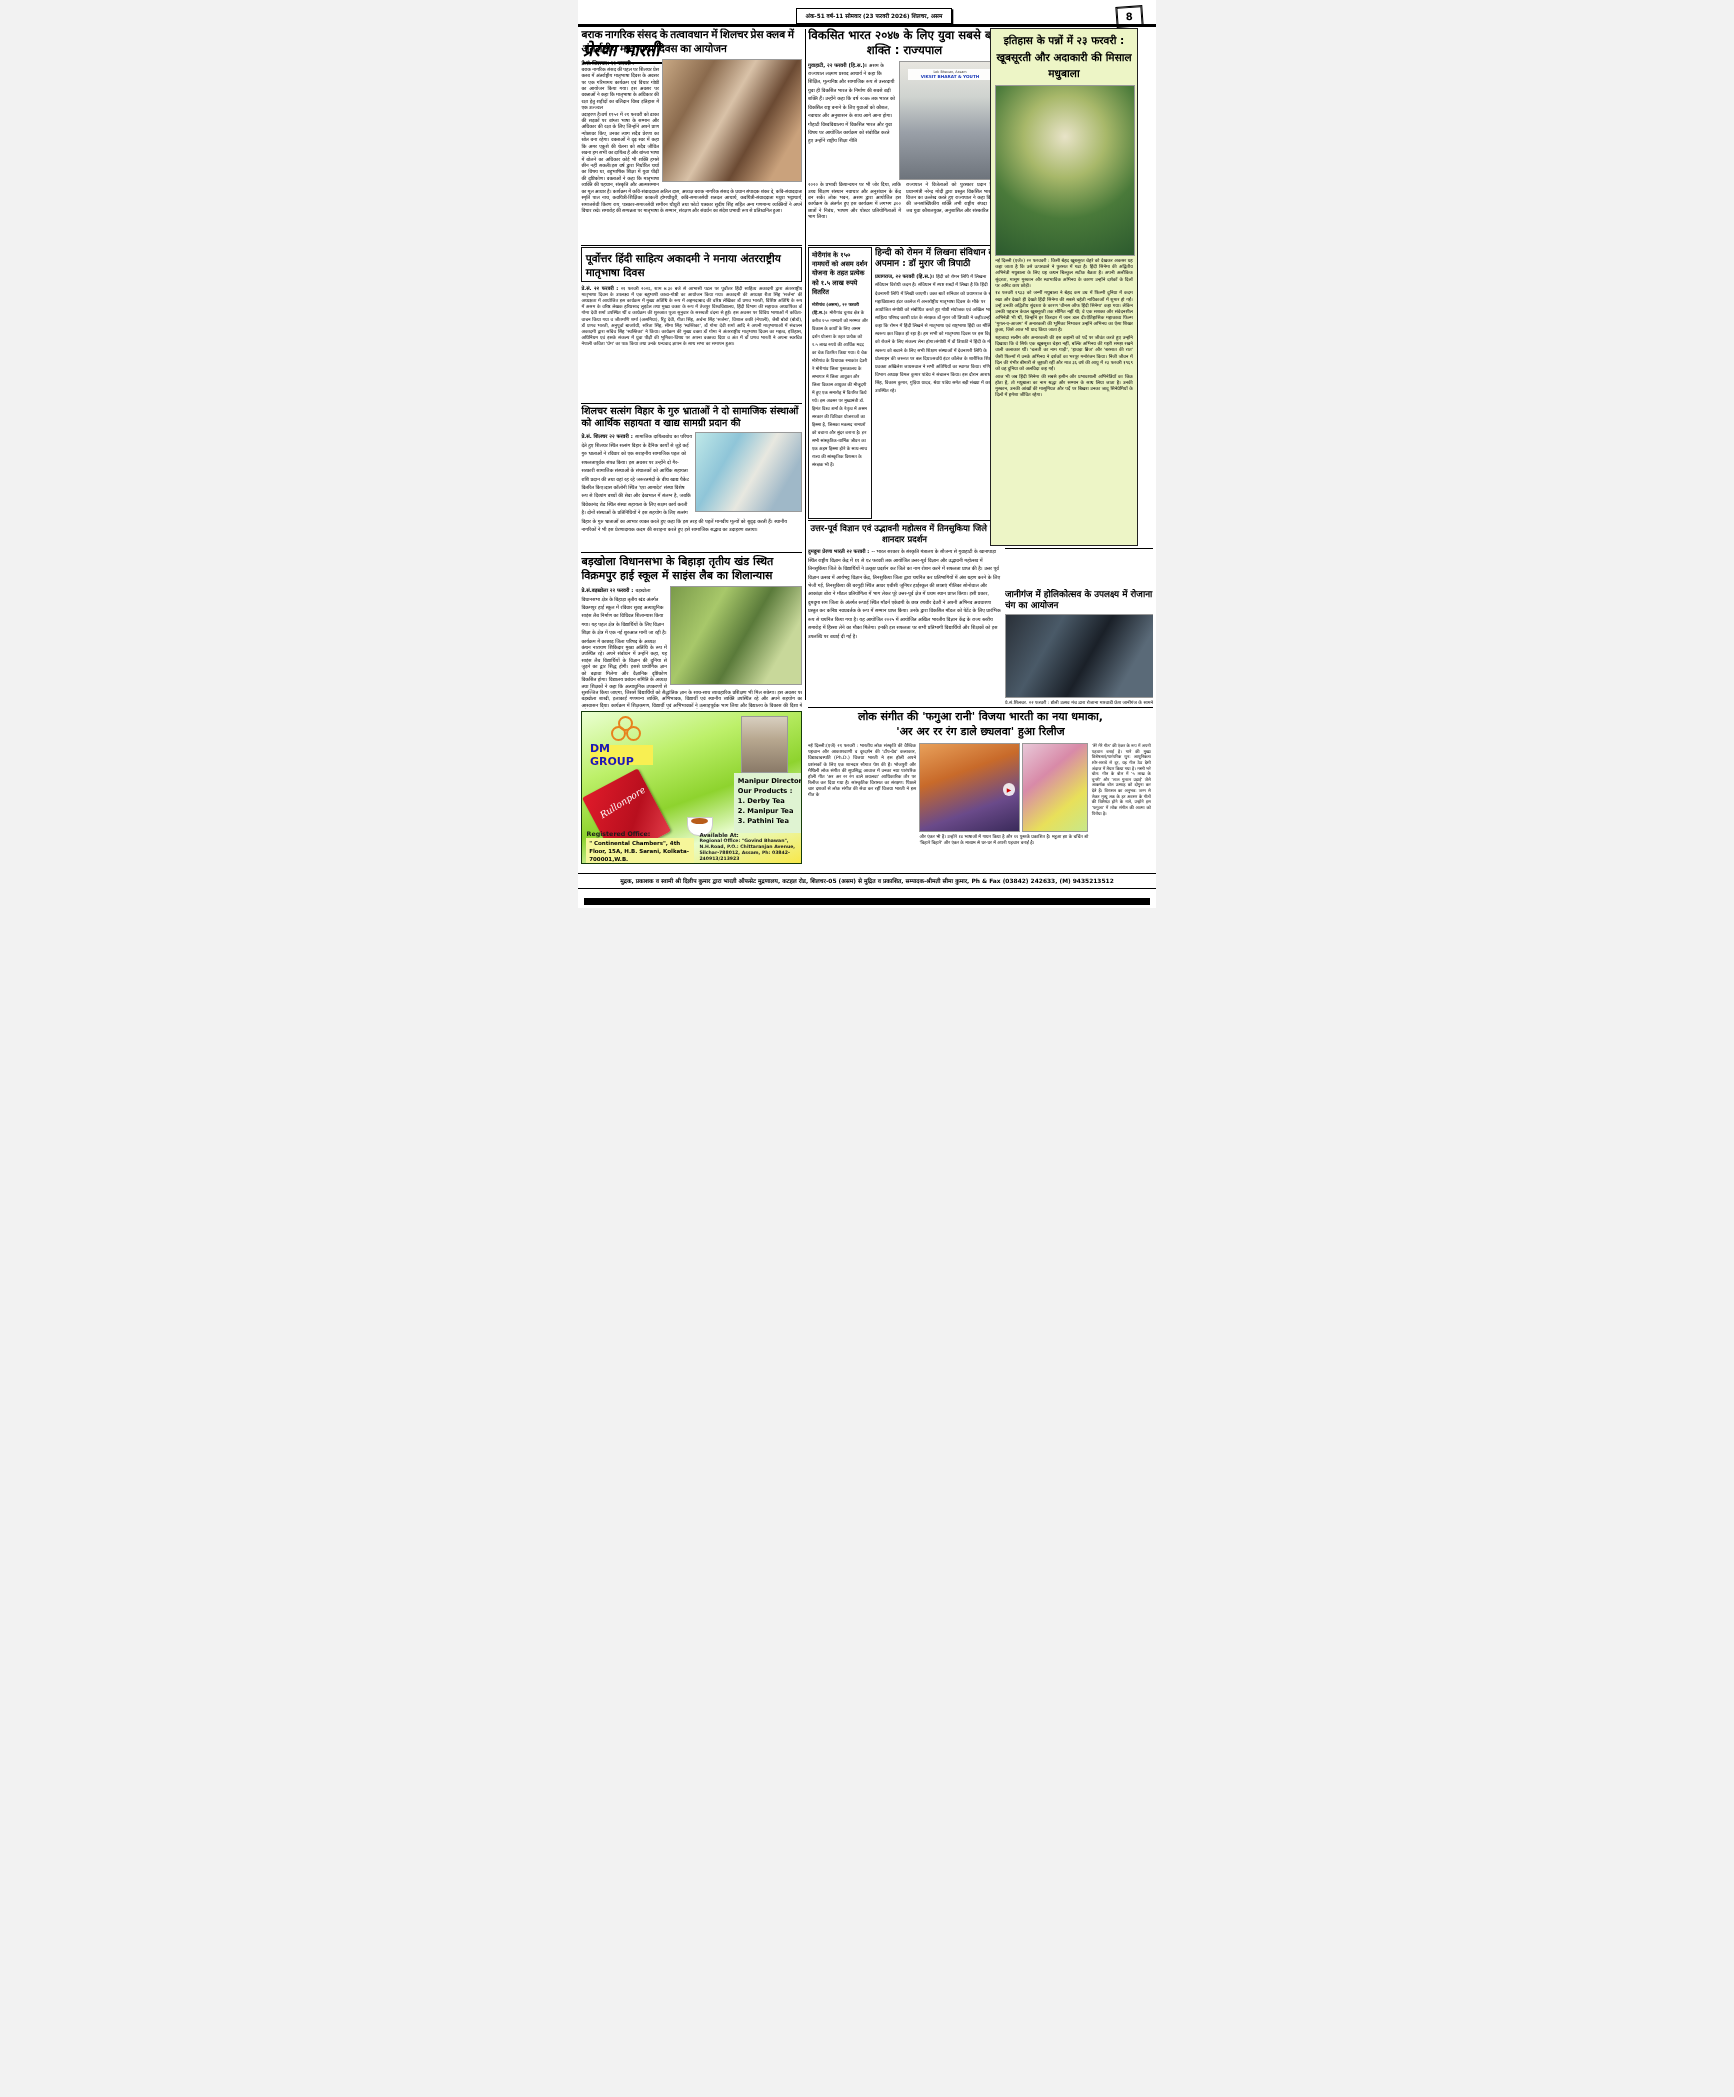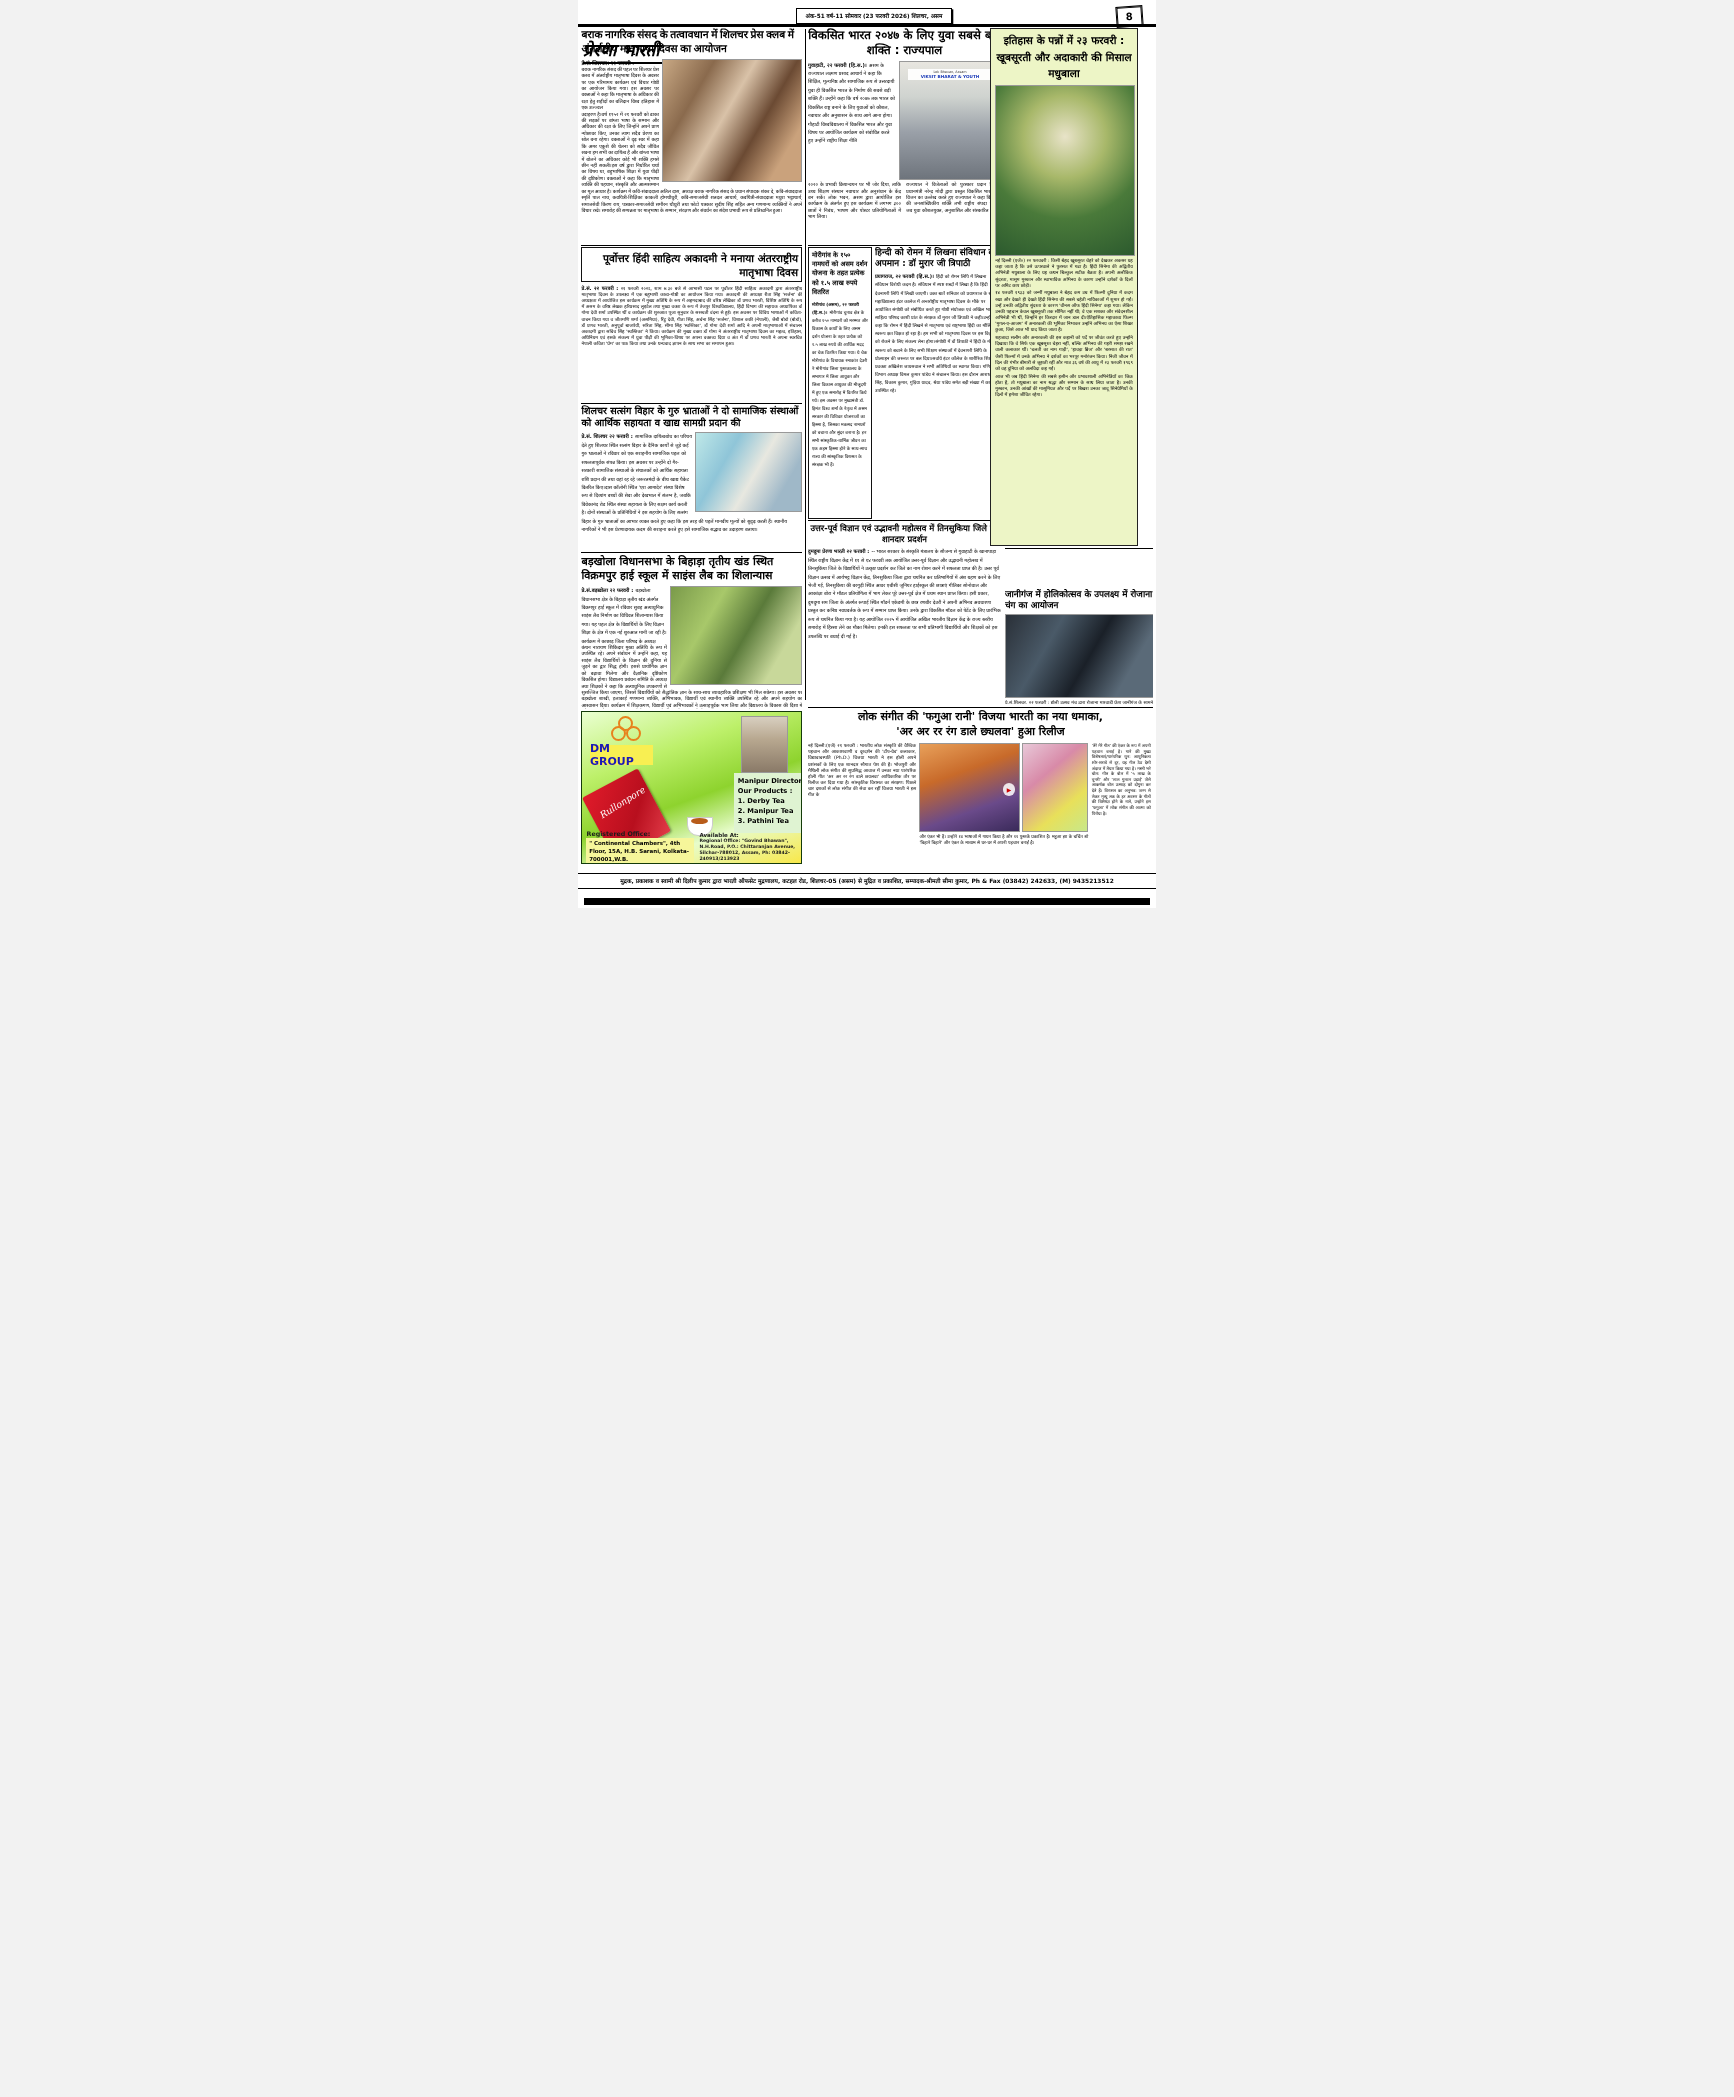--- a/index.html
+++ b/index.html
@@ -12,21 +12,21 @@
   .rule-h{background:#000;position:absolute;}
   .rule-v{background:#000;position:absolute;width:0.8px;}
   
   #masthead-title{font-family:"DejaVu Serif",serif;font-style:italic;font-weight:bold;font-size:17px;border-bottom:2.5px double #000;padding-bottom:0.8px;}
   #dateline-box{border:0.8px solid #000;box-shadow:1.3px 1.3px 0 #000;display:flex;align-items:center;justify-content:center;font-weight:bold;font-size:5.7px;background:#fff;}
   #page-num-box{border:0.4px solid #000;outline:0.8px solid #000;outline-offset:0.8px;transform:rotate(-4deg);display:flex;align-items:center;justify-content:center;font-size:10px;font-weight:bold;background:#fff;}
   
   #art-madhubala{background:#edf5c6;border:0.8px solid #222;padding:3.4px 4.2px;box-sizing:border-box;}
   
   #art-morigaon{border:0.8px solid #111;padding:2.5px 2.9px;box-sizing:border-box;}
-  #art-akademi-headbox{border:0.8px solid #111;padding:2.5px 3.4px;text-align:right;}
+  #art-akademi-headbox{border:0.8px solid #111;padding:2.5px 3.4px;text-align:left;}
   
   #ad-box{border:1.3px solid #143b0a;box-sizing:border-box;background:linear-gradient(160deg,#eaffd2 0%,#bdf06a 30%,#8ed32e 55%,#e7fccb 75%,#f8e84a 100%);overflow:hidden;}
   .ad-logo-ring{position:absolute;width:11px;height:11px;border:2.1px solid #e8821d;border-radius:50%;}
   #ad-brand{background:#f8ef52;color:#1a1ab8;font-weight:bold;font-size:11px;display:flex;align-items:center;justify-content:center;}
   #ad-packet{background:linear-gradient(135deg,#e01b2a 0%,#b80f1e 60%,#e23c49 100%);transform:rotate(-28deg);border-radius:2.5px;box-shadow:0.8px 1.3px 2.5px rgba(0,0,0,.4);}
   #ad-packet span{font-family:"DejaVu Serif",serif;font-style:italic;color:#fff;font-size:9.2px;}
   #ad-info{background:#dff3d2;font-weight:bold;font-size:6.7px;line-height:1.5;padding:2.5px 3.4px;}
   #ad-reg{background:#f6f69a;font-weight:bold;font-size:6.3px;line-height:1.45;padding:1.7px 3.4px;}
   .ad-bold-dark{font-weight:bold;color:#1b1b1b;}
   

